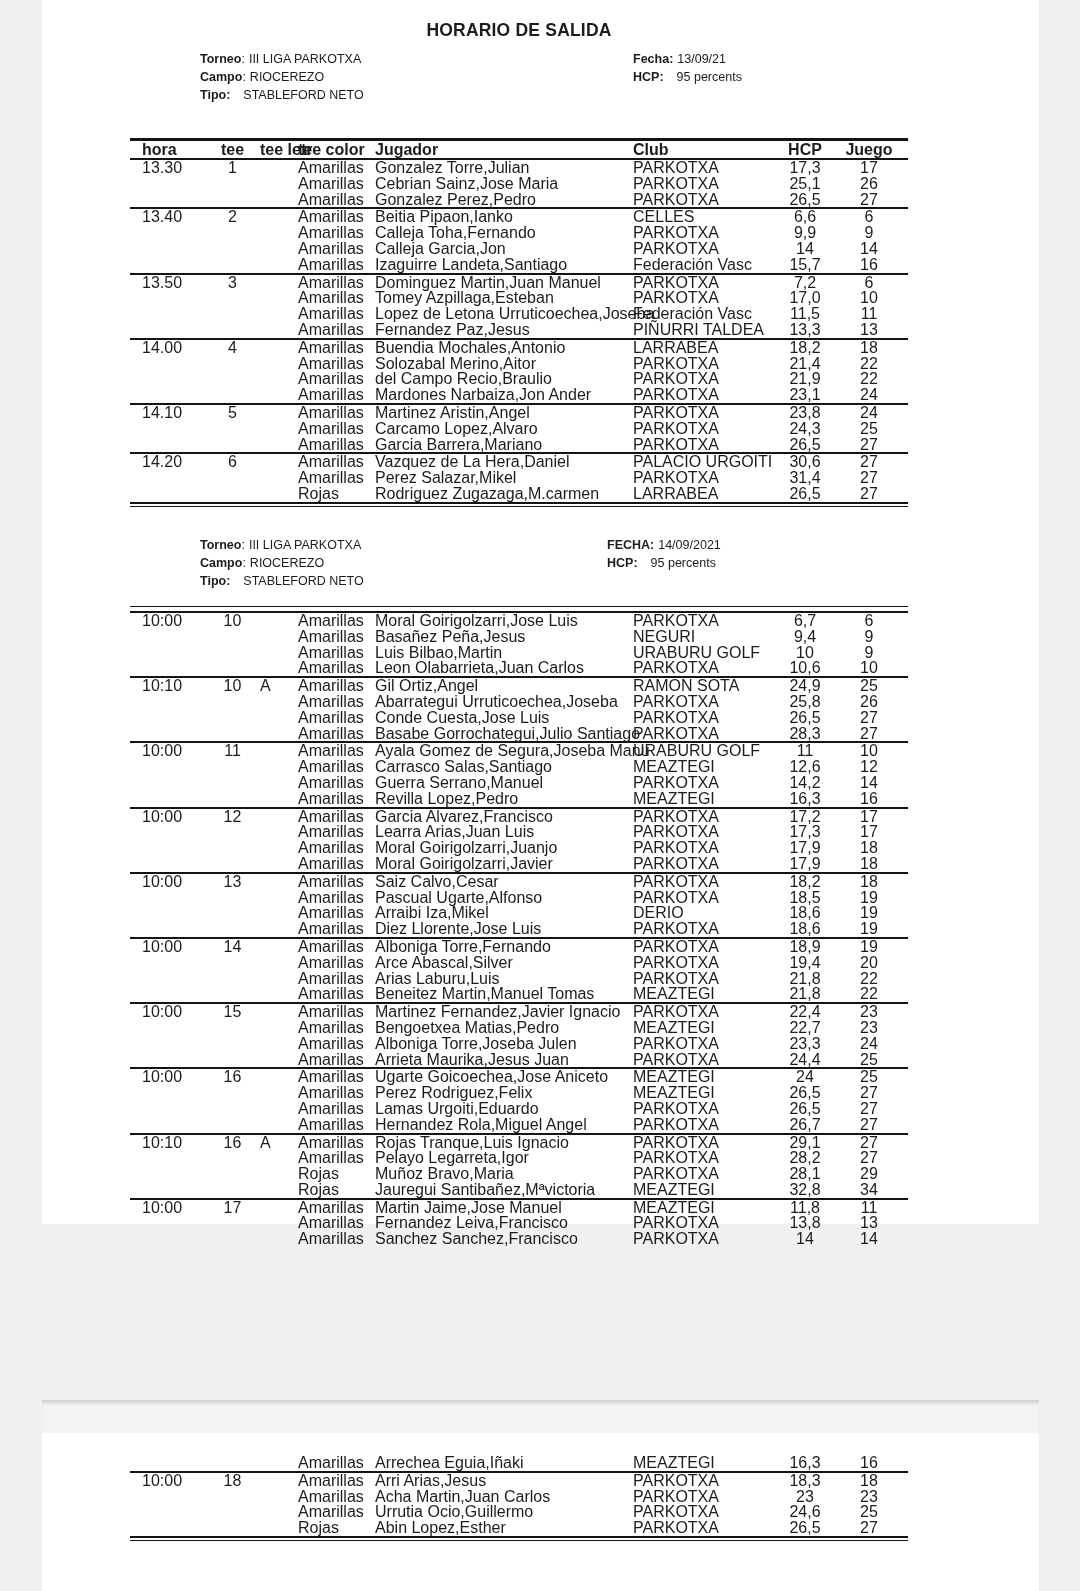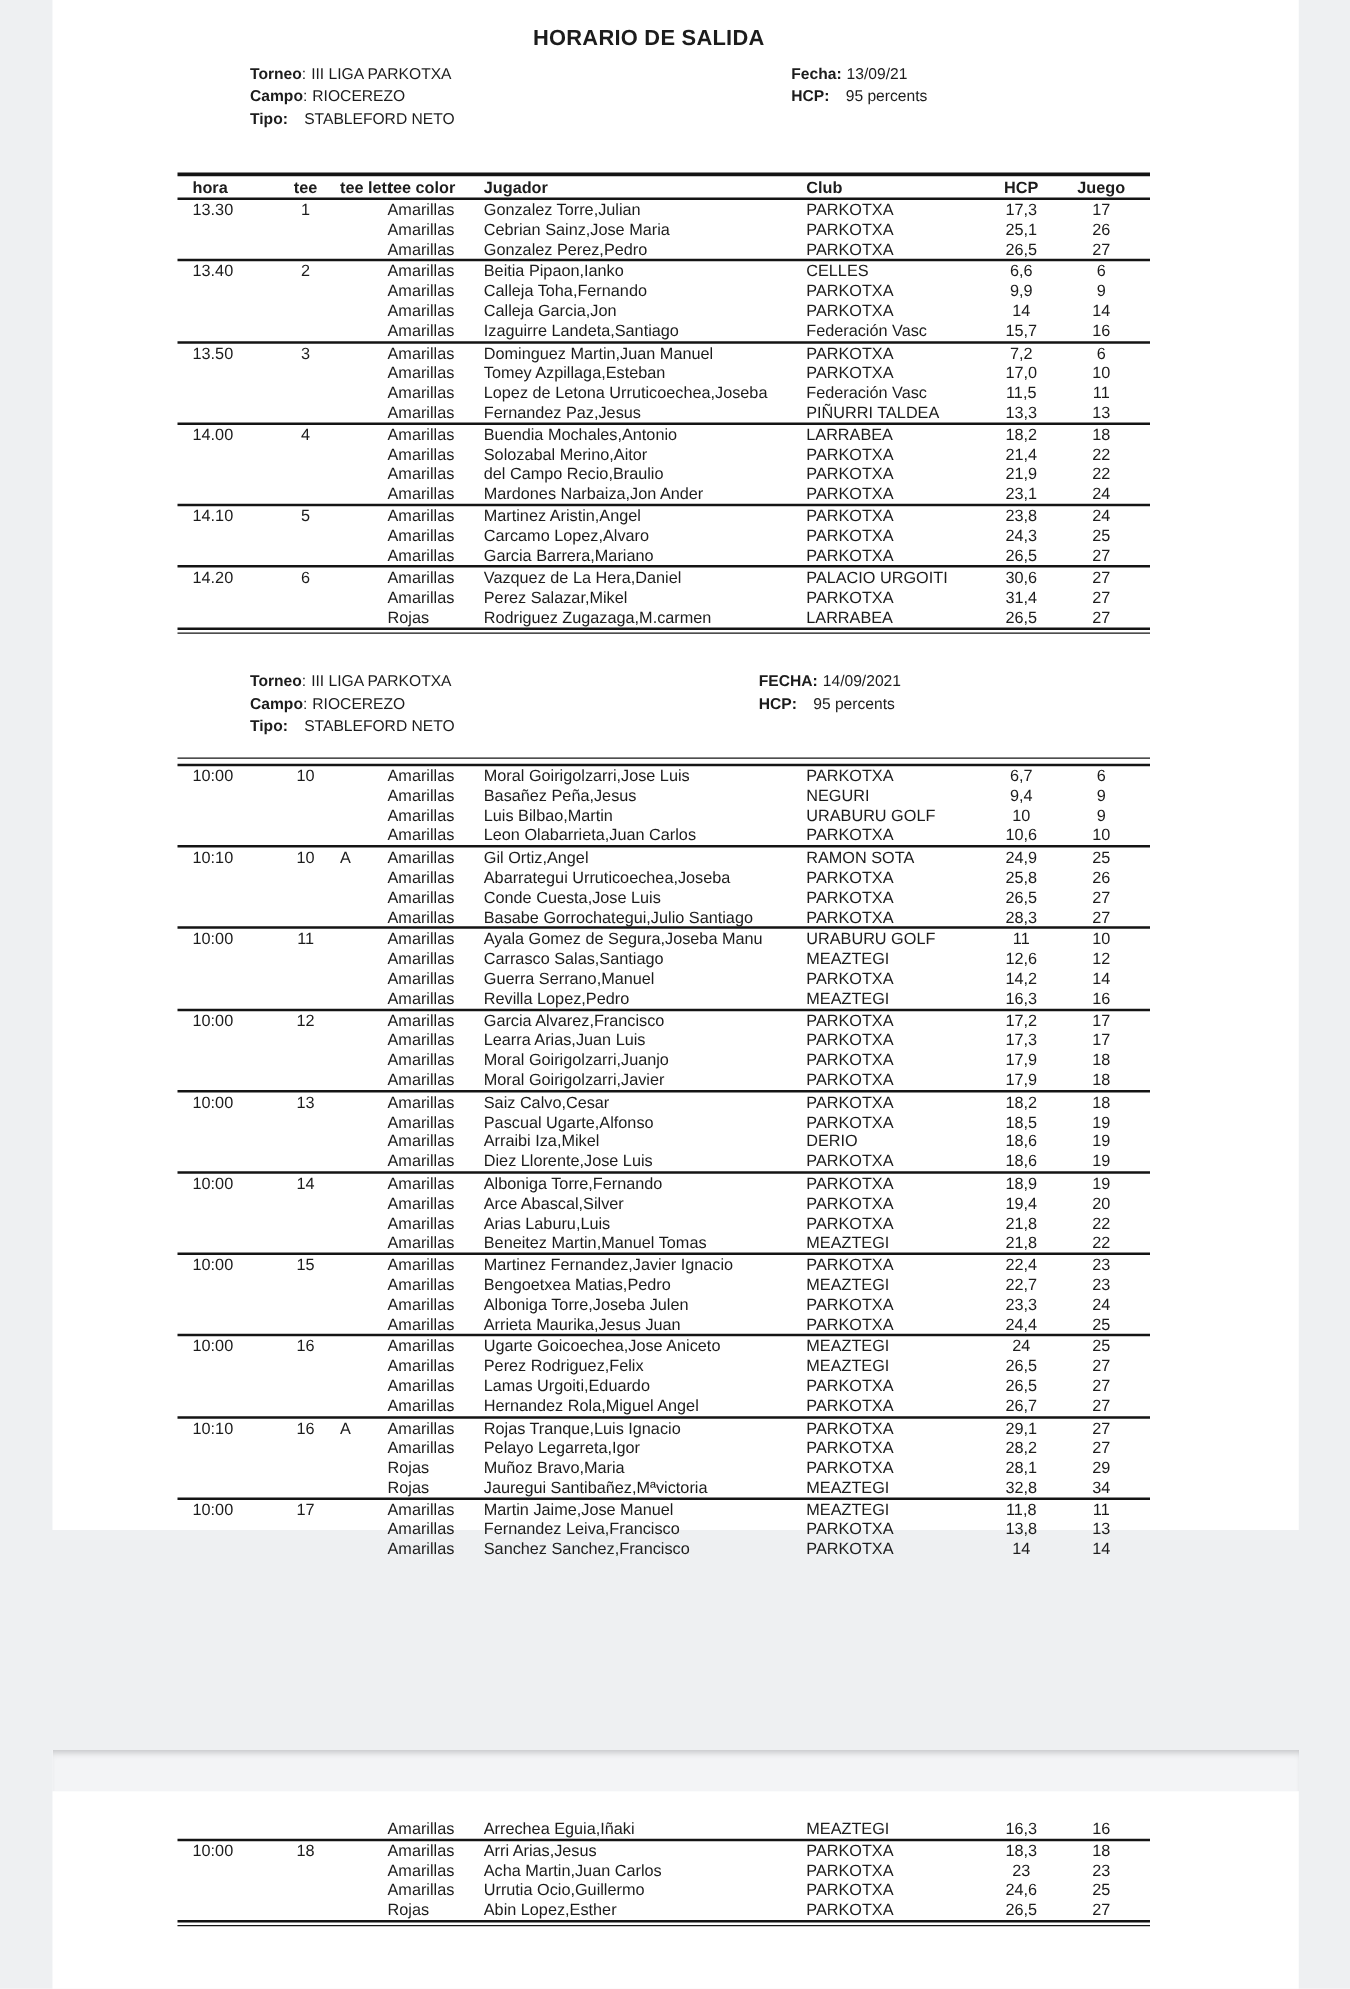--- a/index.html
+++ b/index.html
@@ -16,21 +16,21 @@
   #page2{top:1433px;height:158px;}
 
   .title{position:absolute;left:88px;top:20px;width:778px;text-align:center;
     font-size:17.5px;font-weight:bold;letter-spacing:.2px;}
 
   .meta{position:absolute;font-size:12.5px;line-height:18px;white-space:nowrap;}
   .meta .lbl{font-weight:bold;}
   .meta .val{margin-left:4px;}
   .meta .val.gap{margin-left:13px;}
 
-  .table{position:absolute;left:100px;width:778px;font-size:13px;}
+  .table{position:absolute;left:88px;width:778px;font-size:16px;}
   #table1{top:138px;}
   #table2{top:606px;}
   #table3{top:22px;}
 
   .row{display:grid;
     grid-template-columns:85px 35px 40px 80px 258px 152px 50px 78px;
     height:15.8px;line-height:15.8px;align-items:center;white-space:nowrap;}
   .thead .row{height:17px;line-height:17px;font-weight:bold;}
   .thead{border-top:3px solid #141414;border-bottom:2.5px solid #141414;}
   .c{overflow:visible;}

